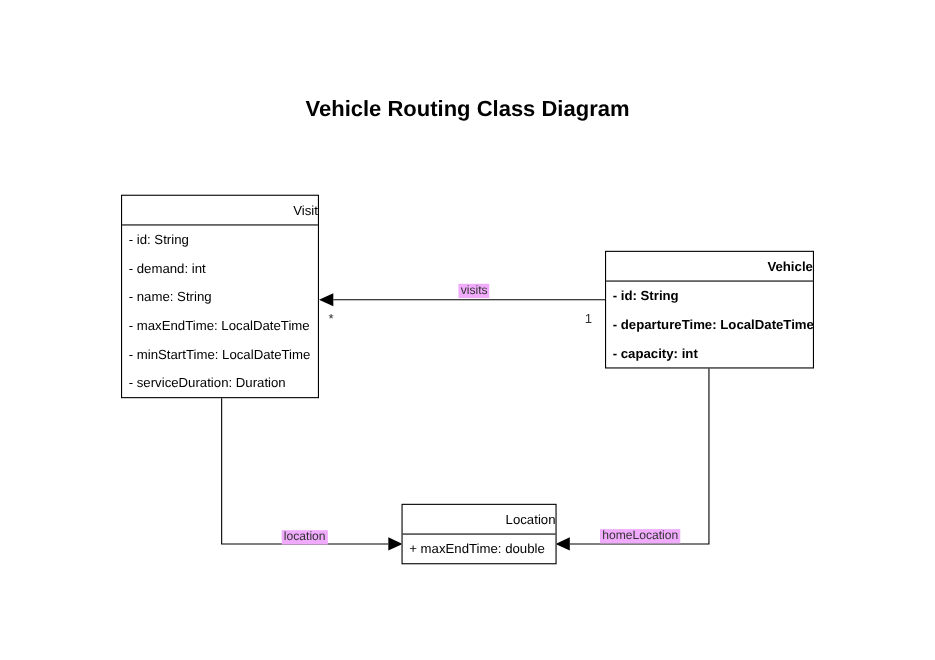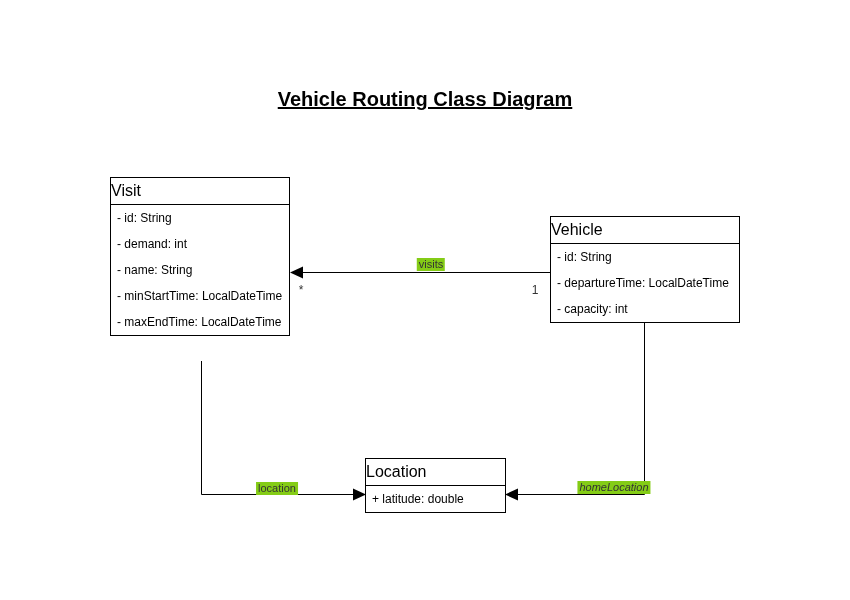--- a/index.html
+++ b/index.html
@@ -18,73 +18,72 @@
   }
   .diagram-title {
     position: absolute;
     left: 0;
     top: 88px;
     width: 850px;
     text-align: center;
     font-size: 20px;
     font-weight: bold;
     color: #000000;
-    text-decoration: underline;
   }
   .edges-layer {
     position: absolute;
     left: 0;
     top: 0;
     width: 850px;
     height: 600px;
   }
   .class-box {
     position: absolute;
     background: #ffffff;
     border: 1px solid #000000;
     box-sizing: content-box;
   }
   .class-header {
     height: 26px;
     line-height: 26px;
-    text-align: left;
-    font-size: 16px;
+    text-align: right;
+    font-size: 12px;
     border-bottom: 1px solid #000000;
     white-space: nowrap;
   }
   .class-attr {
     height: 26px;
     line-height: 26px;
     padding-left: 6px;
     font-size: 12px;
     white-space: nowrap;
   }
   .box-visit    { left: 110px; top: 177px; width: 178px; }
-  .box-vehicle  { left: 550px; top: 216px; width: 188px; }
+  .box-vehicle  { left: 550px; top: 228px; width: 188px; font-weight: bold; }
   .box-location { left: 365px; top: 458px; width: 139px; }
   .edge-label {
     position: absolute;
     transform: translateX(-50%);
     font-size: 11px;
     color: #333333;
-    background: #84cc16;
+    background: #f0abfc;
     padding: 0 2px;
     white-space: nowrap;
     line-height: 13px;
   }
   .multiplicity {
     position: absolute;
     transform: translateX(-50%);
     font-size: 12px;
     color: #333333;
     line-height: 14px;
   }
   .lbl-visits        { left: 431px; top: 258px; }
   .lbl-location      { left: 277px; top: 482px; }
-  .lbl-homelocation  { left: 614px; top: 481px; font-style: italic; }
+  .lbl-homelocation  { left: 582px; top: 481px; }
   .mult-star { left: 301px; top: 283px; }
   .mult-one  { left: 535px; top: 283px; }
 </style>
 </head>
 <body>
 
 <div class="canvas">
 
   <div class="diagram-title">Vehicle Routing Class Diagram</div>
 
@@ -98,34 +97,35 @@
 
     <polyline points="644.5,322 644.5,494.5 518,494.5" fill="none" stroke="#000000" stroke-width="1"></polyline>
     <polygon points="505,494.5 518,488.5 518,500.5" fill="#000000"></polygon>
   </svg>
 
   <div class="class-box box-visit">
     <div class="class-header">Visit</div>
     <div class="class-attr">- id: String</div>
     <div class="class-attr">- demand: int</div>
     <div class="class-attr">- name: String</div>
+    <div class="class-attr">- maxEndTime: LocalDateTime</div>
     <div class="class-attr">- minStartTime: LocalDateTime</div>
-    <div class="class-attr">- maxEndTime: LocalDateTime</div>
+    <div class="class-attr">- serviceDuration: Duration</div>
   </div>
 
   <div class="class-box box-vehicle">
     <div class="class-header">Vehicle</div>
     <div class="class-attr">- id: String</div>
     <div class="class-attr">- departureTime: LocalDateTime</div>
     <div class="class-attr">- capacity: int</div>
   </div>
 
   <div class="class-box box-location">
     <div class="class-header">Location</div>
-    <div class="class-attr">+ latitude: double</div>
+    <div class="class-attr">+ maxEndTime: double</div>
   </div>
 
   <div class="edge-label lbl-visits">visits</div>
   <div class="multiplicity mult-star">*</div>
   <div class="multiplicity mult-one">1</div>
 
   <div class="edge-label lbl-location">location</div>
 
   <div class="edge-label lbl-homelocation">homeLocation</div>
 

